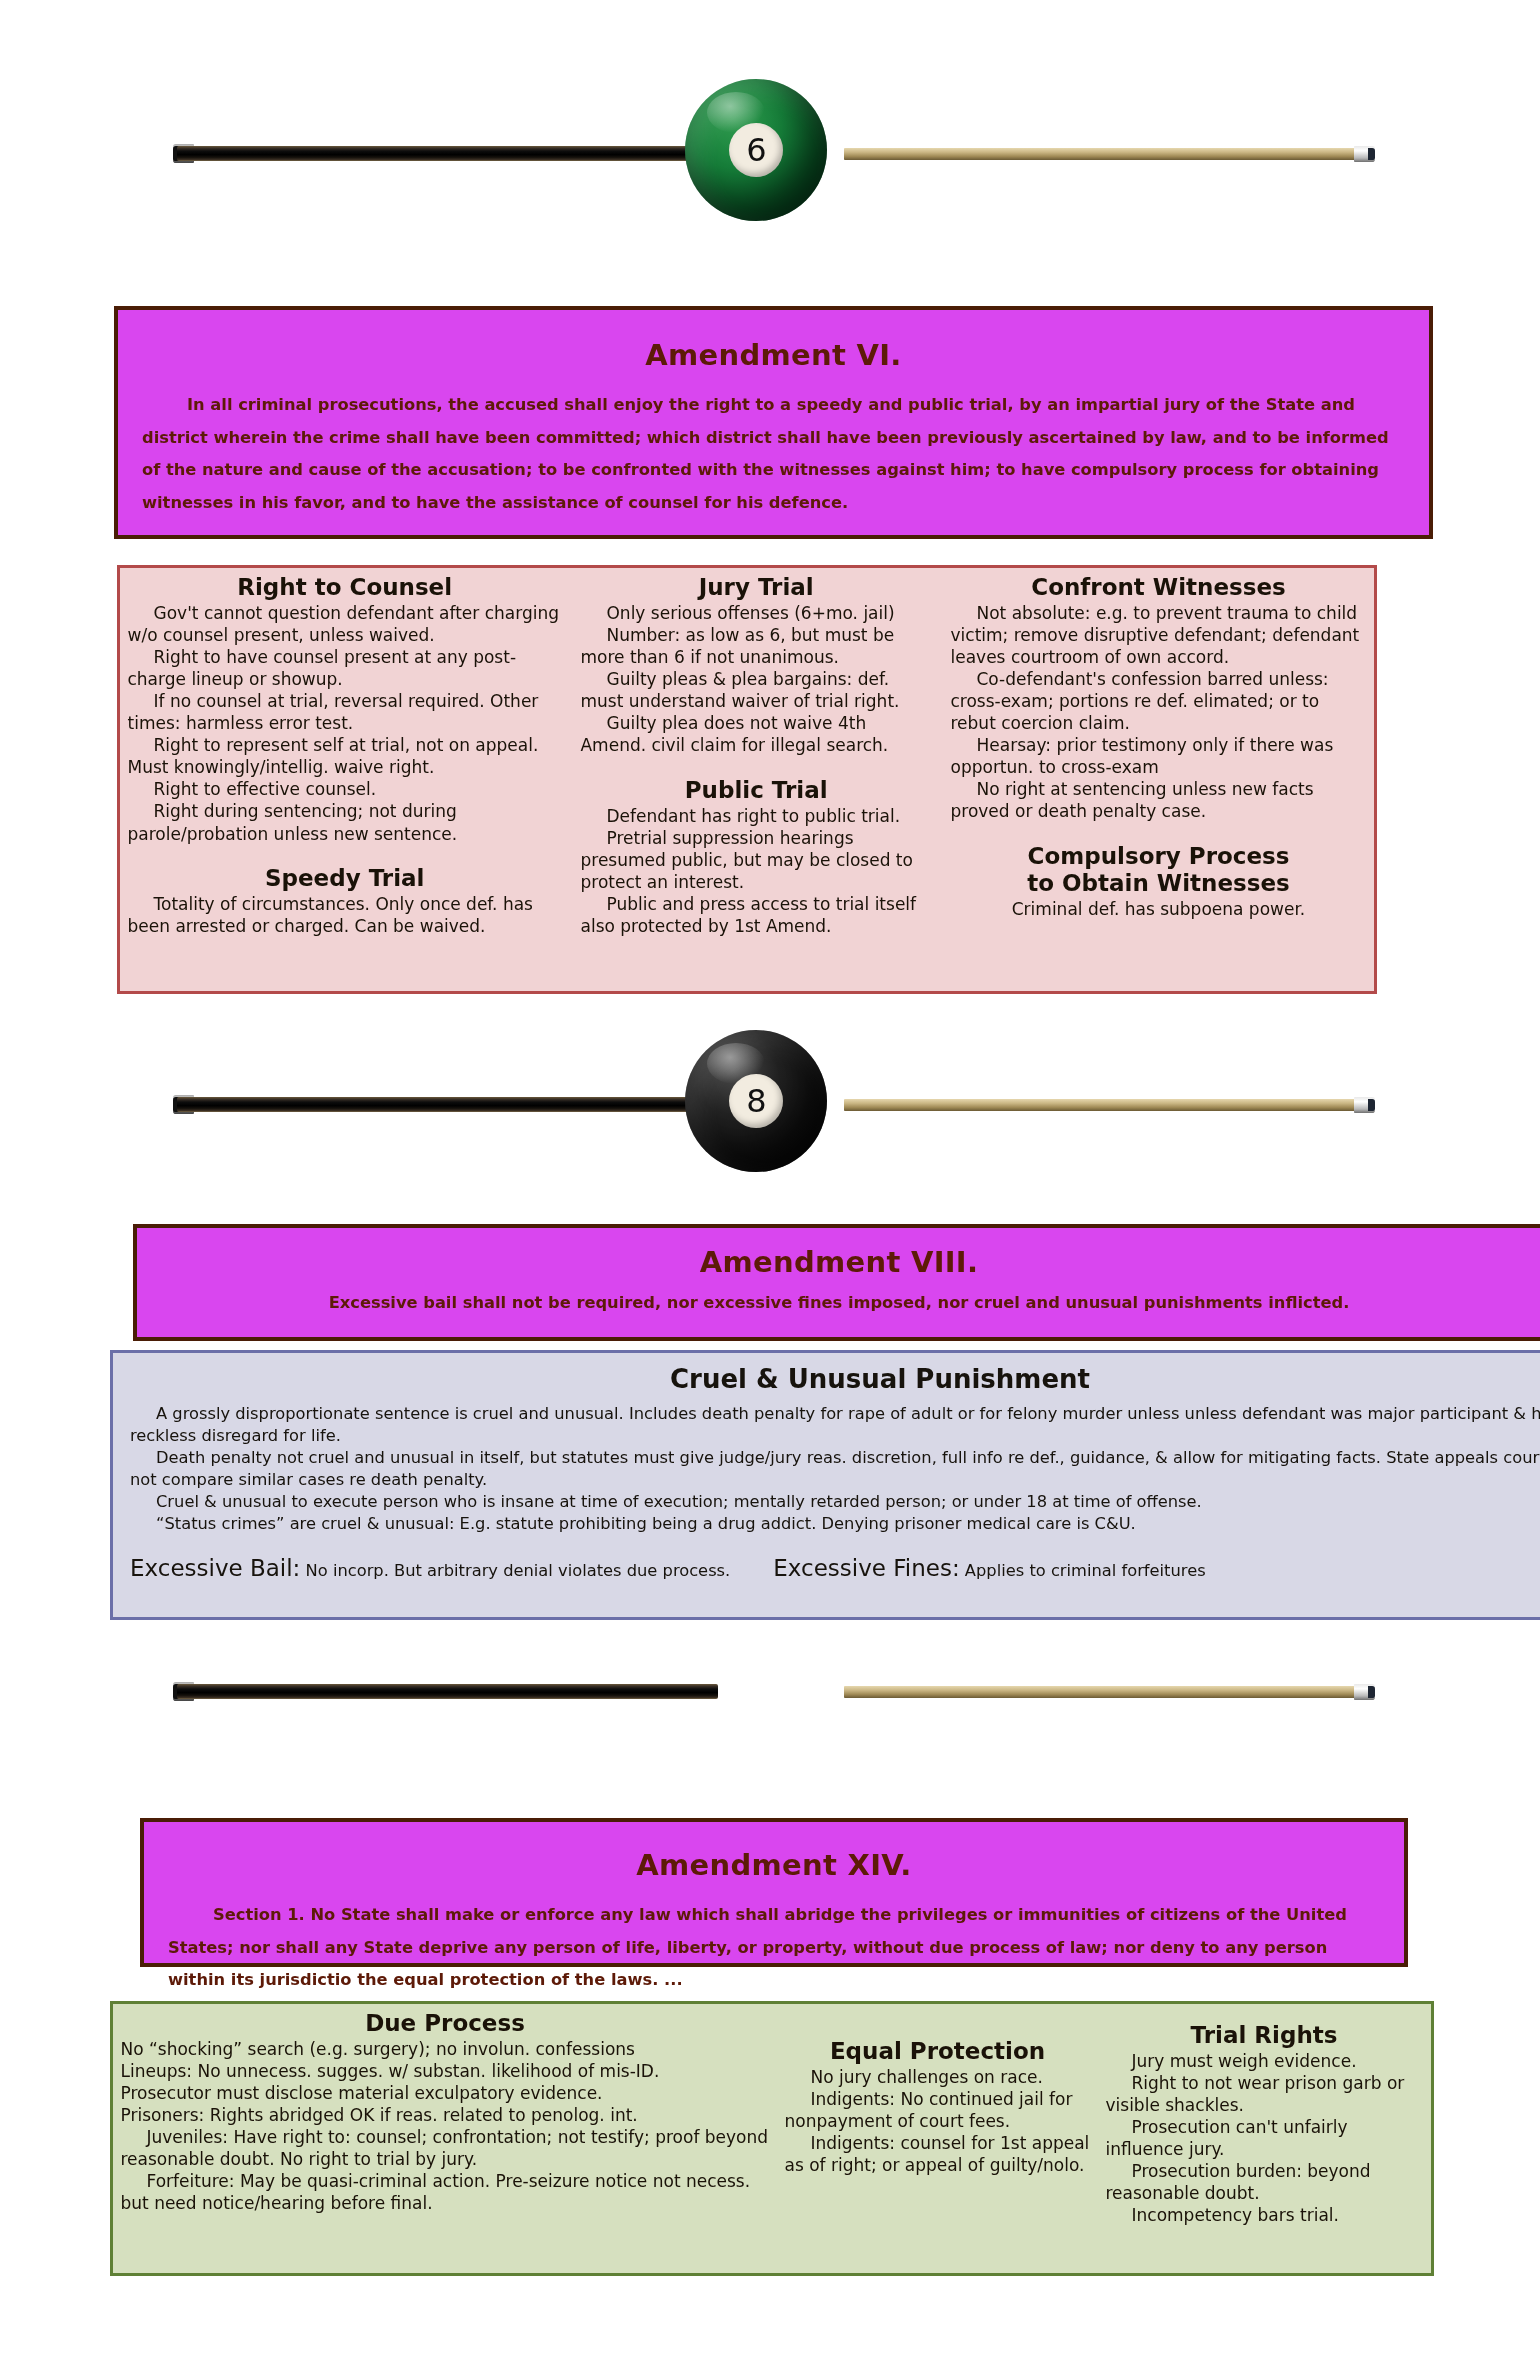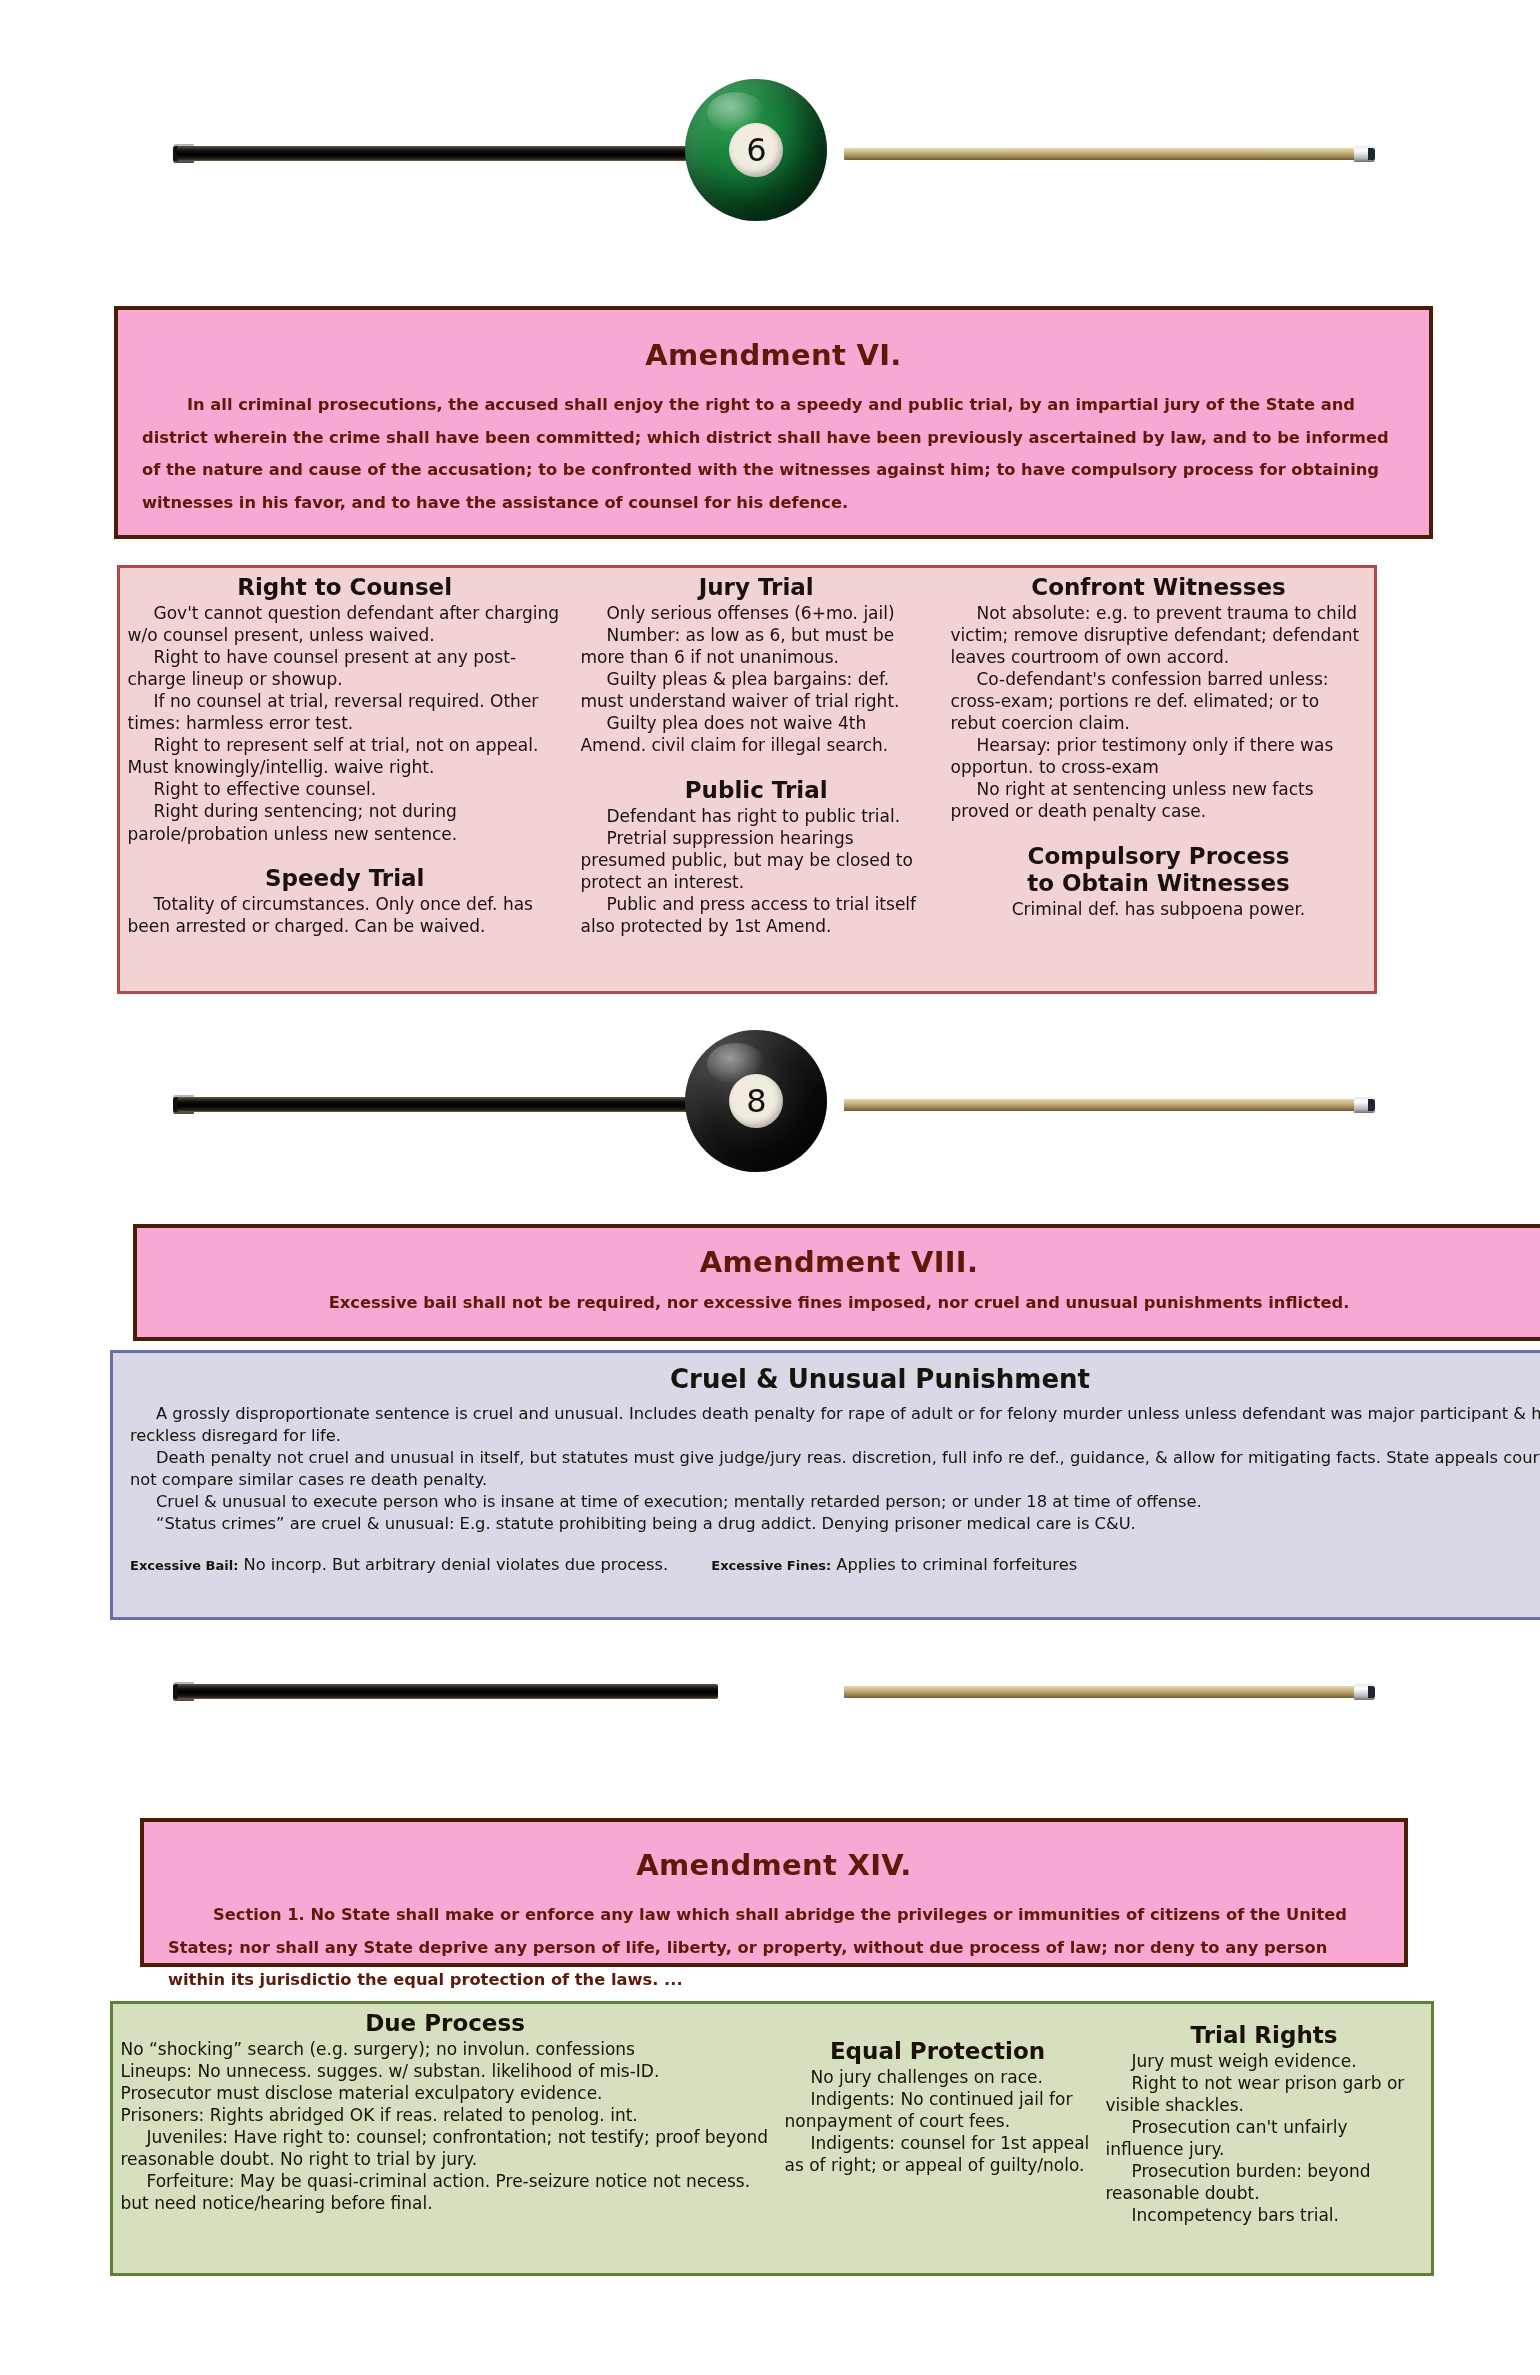--- a/index.html
+++ b/index.html
@@ -144,21 +144,21 @@
     left: 0; right: 0;
     height: 4.7px;
     background: rgba(255,255,255,.22);
   }
   .ball-stripe .stripe:before { top: 0; }
   .ball-stripe .stripe:after { bottom: 0; }
 
   
   .amend-box {
     box-sizing: border-box;
-    background: #f9a8d4;
+    background: #d946ef;
     border: 4.7px solid #4a1d06;
     color: #5d1a08;
     padding: 15px 24px 30px 24px;
   }
   .amend-title {
     text-align: center;
     font-family: "DejaVu Sans", sans-serif;
     font-weight: bold;
     font-size: 29px;
     letter-spacing: 0.3px;
@@ -240,22 +240,22 @@
   }
   .cu-foot {
     margin-top: 20.5px;
     display: flex;
     gap: 43px;
     align-items: baseline;
     font-size: 16.3px;
     color: #17130d;
   }
   .cu-foot b {
-    font-size: 13px;
-    font-weight: bold;
+    font-size: 23px;
+    font-weight: normal;
   }
 </style>
 </head>
 <body>
 
 <div class="cue-row" style="margin-top:79px;">
   <div class="cue-butt"></div>
   <div class="cue-stick" style="left:177px;width:541px;"></div>
   <div class="cue-shaft" style="left:844px;width:522px;"></div>
   <div class="cue-tip" style="left:1354px;"></div>

